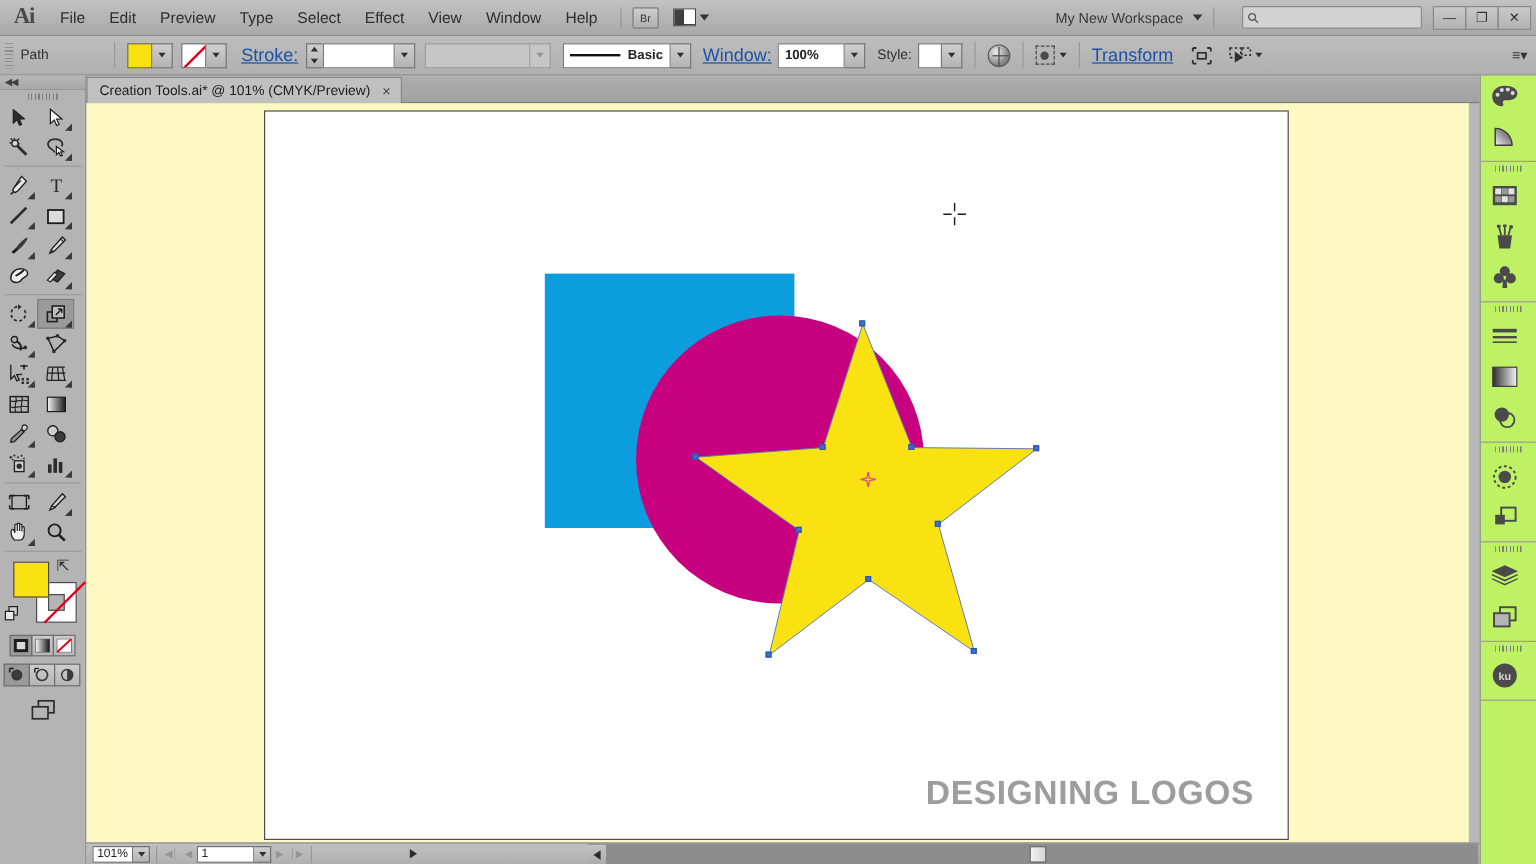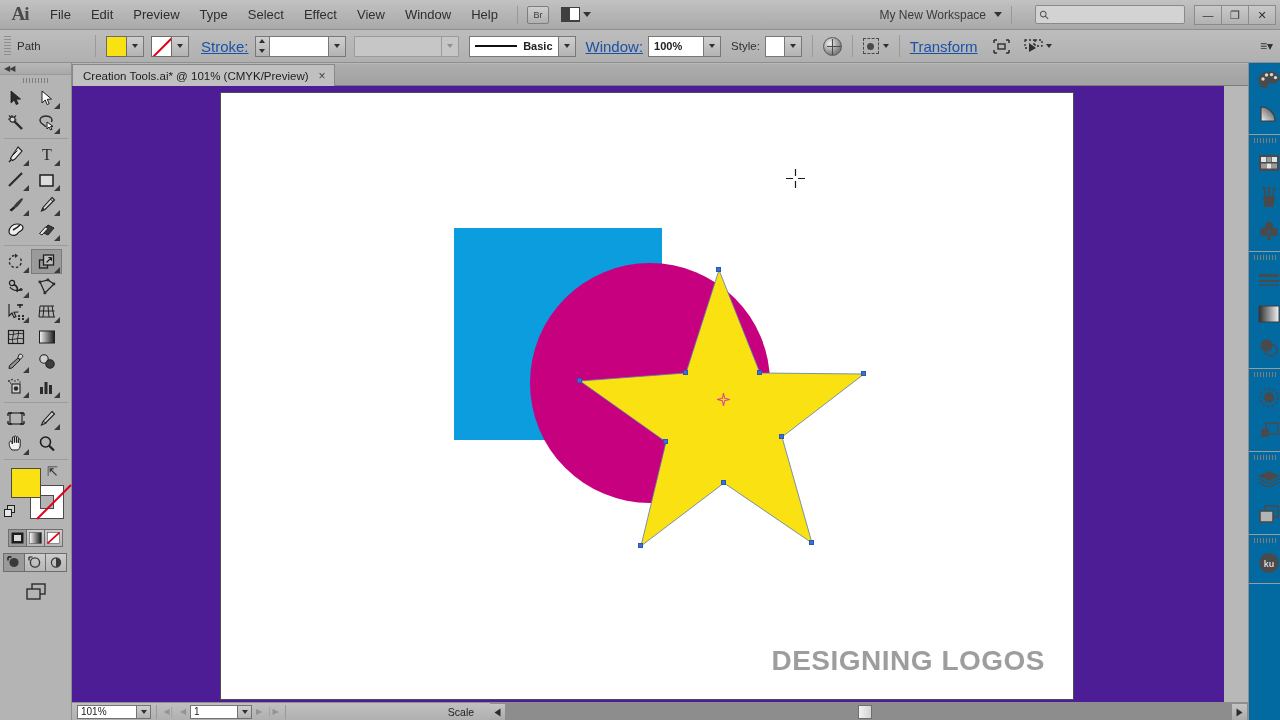--- a/index.html
+++ b/index.html
@@ -187,21 +187,21 @@
   .draw-row { display:flex; justify-content:center; margin-top:6px; }
   .draw-btn { width:22px;height:19px;border:1px solid #6e6e6e;
               background:linear-gradient(180deg,#cdcdcd,#b6b6b6); margin-left:-1px;
               display:flex;align-items:center;justify-content:center; }
   .draw-btn.act { background:#9a9a9a; }
   .scr-row { display:flex; justify-content:center; margin-top:10px; }
 
   
   .docarea {
     position:absolute; left:72px; top:86px; width:1152px; height:616px;
-    background:#4c1d95; overflow:hidden;
+    background:#fef9c3; overflow:hidden;
   }
   .artboard {
     position:absolute; left:149px; top:7px; width:852px; height:606px;
     background:#ffffff; box-shadow: 0 0 0 1px #4d4d4d;
   }
   .wm { position:absolute; right:28px; bottom:24px; text-align:right;
         color:#9d9d9d; font-family:"Liberation Sans", sans-serif; }
   .wm .l1 { font-size:28px; font-weight:bold; letter-spacing:0.5px; line-height:1; }
   .wm .l2 { font-size:25px; font-weight:normal; letter-spacing:1.2px; line-height:1.25; }
   .shape { position:absolute; }
@@ -234,22 +234,22 @@
   .sb-drop { width:14px;height:14px; border:1px solid #737373; border-left:none;
              background:linear-gradient(180deg,#cfcfcf,#b3b3b3);
              display:flex;align-items:center;justify-content:center; }
   .navbtn { width:14px;height:14px; display:flex;align-items:center;justify-content:center;
             font-size:8px; color:#4a4a4a; }
   .navbtn.dis { color:#949494; }
   .sb-sep { width:1px;height:14px;background:#9a9a9a; margin:0 5px; }
 
   
   .dock {
-    position:absolute; right:0; top:63px; width:32px; height:657px;
-    background:#0369a1; border-left:1px solid #8e8e8e;
+    position:absolute; right:0; top:63px; width:47px; height:657px;
+    background:#bef264; border-left:1px solid #8e8e8e;
   }
   .dockgrp { border-bottom:1px solid #9c9c9c; padding-bottom:3px; }
   .dock-grip { height:11px; display:flex; align-items:center; justify-content:center; }
   .dock-grip i { width:22px;height:5px;display:block;
     background-image: repeating-linear-gradient(90deg,#7e7e7e 0 1px,transparent 1px 3px); }
   .dockicon { width:40px; height:34px; display:flex; align-items:center; justify-content:center; }
 </style>
 </head>
 <body>
 
@@ -763,35 +763,34 @@
     <div class="vthumb" style="top:295px"></div>
     <div class="sb-btn" style="position:absolute;bottom:0;left:0">
       <svg width="9" height="7" viewBox="0 0 9 7">
           <path d="M4.5 6.5 L0.5 0.5 L8.5 0.5 Z" fill="#2b2b2b"></path>
         </svg>
     </div>
   </div>
 
   <div class="statusbar">
     <div style="width:5px"></div>
-    <div class="sb-field" style="width:60px">101%</div>
+    <div class="sb-field" style="width:34px">101%</div>
     <div class="sb-drop">
         <i class="caret-sm"></i>
       </div>
     <div class="sb-sep"></div>
     <div class="navbtn dis">◀│</div>
     <div class="navbtn dis">◀</div>
     <div class="sb-field" style="width:48px">1</div>
     <div class="sb-drop">
         <i class="caret-sm"></i>
       </div>
     <div class="navbtn dis">▶</div>
     <div class="navbtn dis">│▶</div>
     <div class="sb-sep"></div>
-    <div style="width:340px;text-align:center">Scale</div>
     <div class="navbtn" style="margin-left:72px">
       <svg width="7" height="9" viewBox="0 0 7 9">
           <path d="M0.5 0.5 L6.5 4.5 L0.5 8.5 Z" fill="#2b2b2b"></path>
         </svg>
     </div>
 
     <div class="hsb" style="left:418px;top:0;height:18px;position:absolute">
       <div class="sb-btn" style="position:absolute;left:0;top:1px;width:15px;height:16px">
         <svg width="7" height="9" viewBox="0 0 7 9">
             <path d="M6.5 0.5 L0.5 4.5 L6.5 8.5 Z" fill="#2b2b2b"></path>

